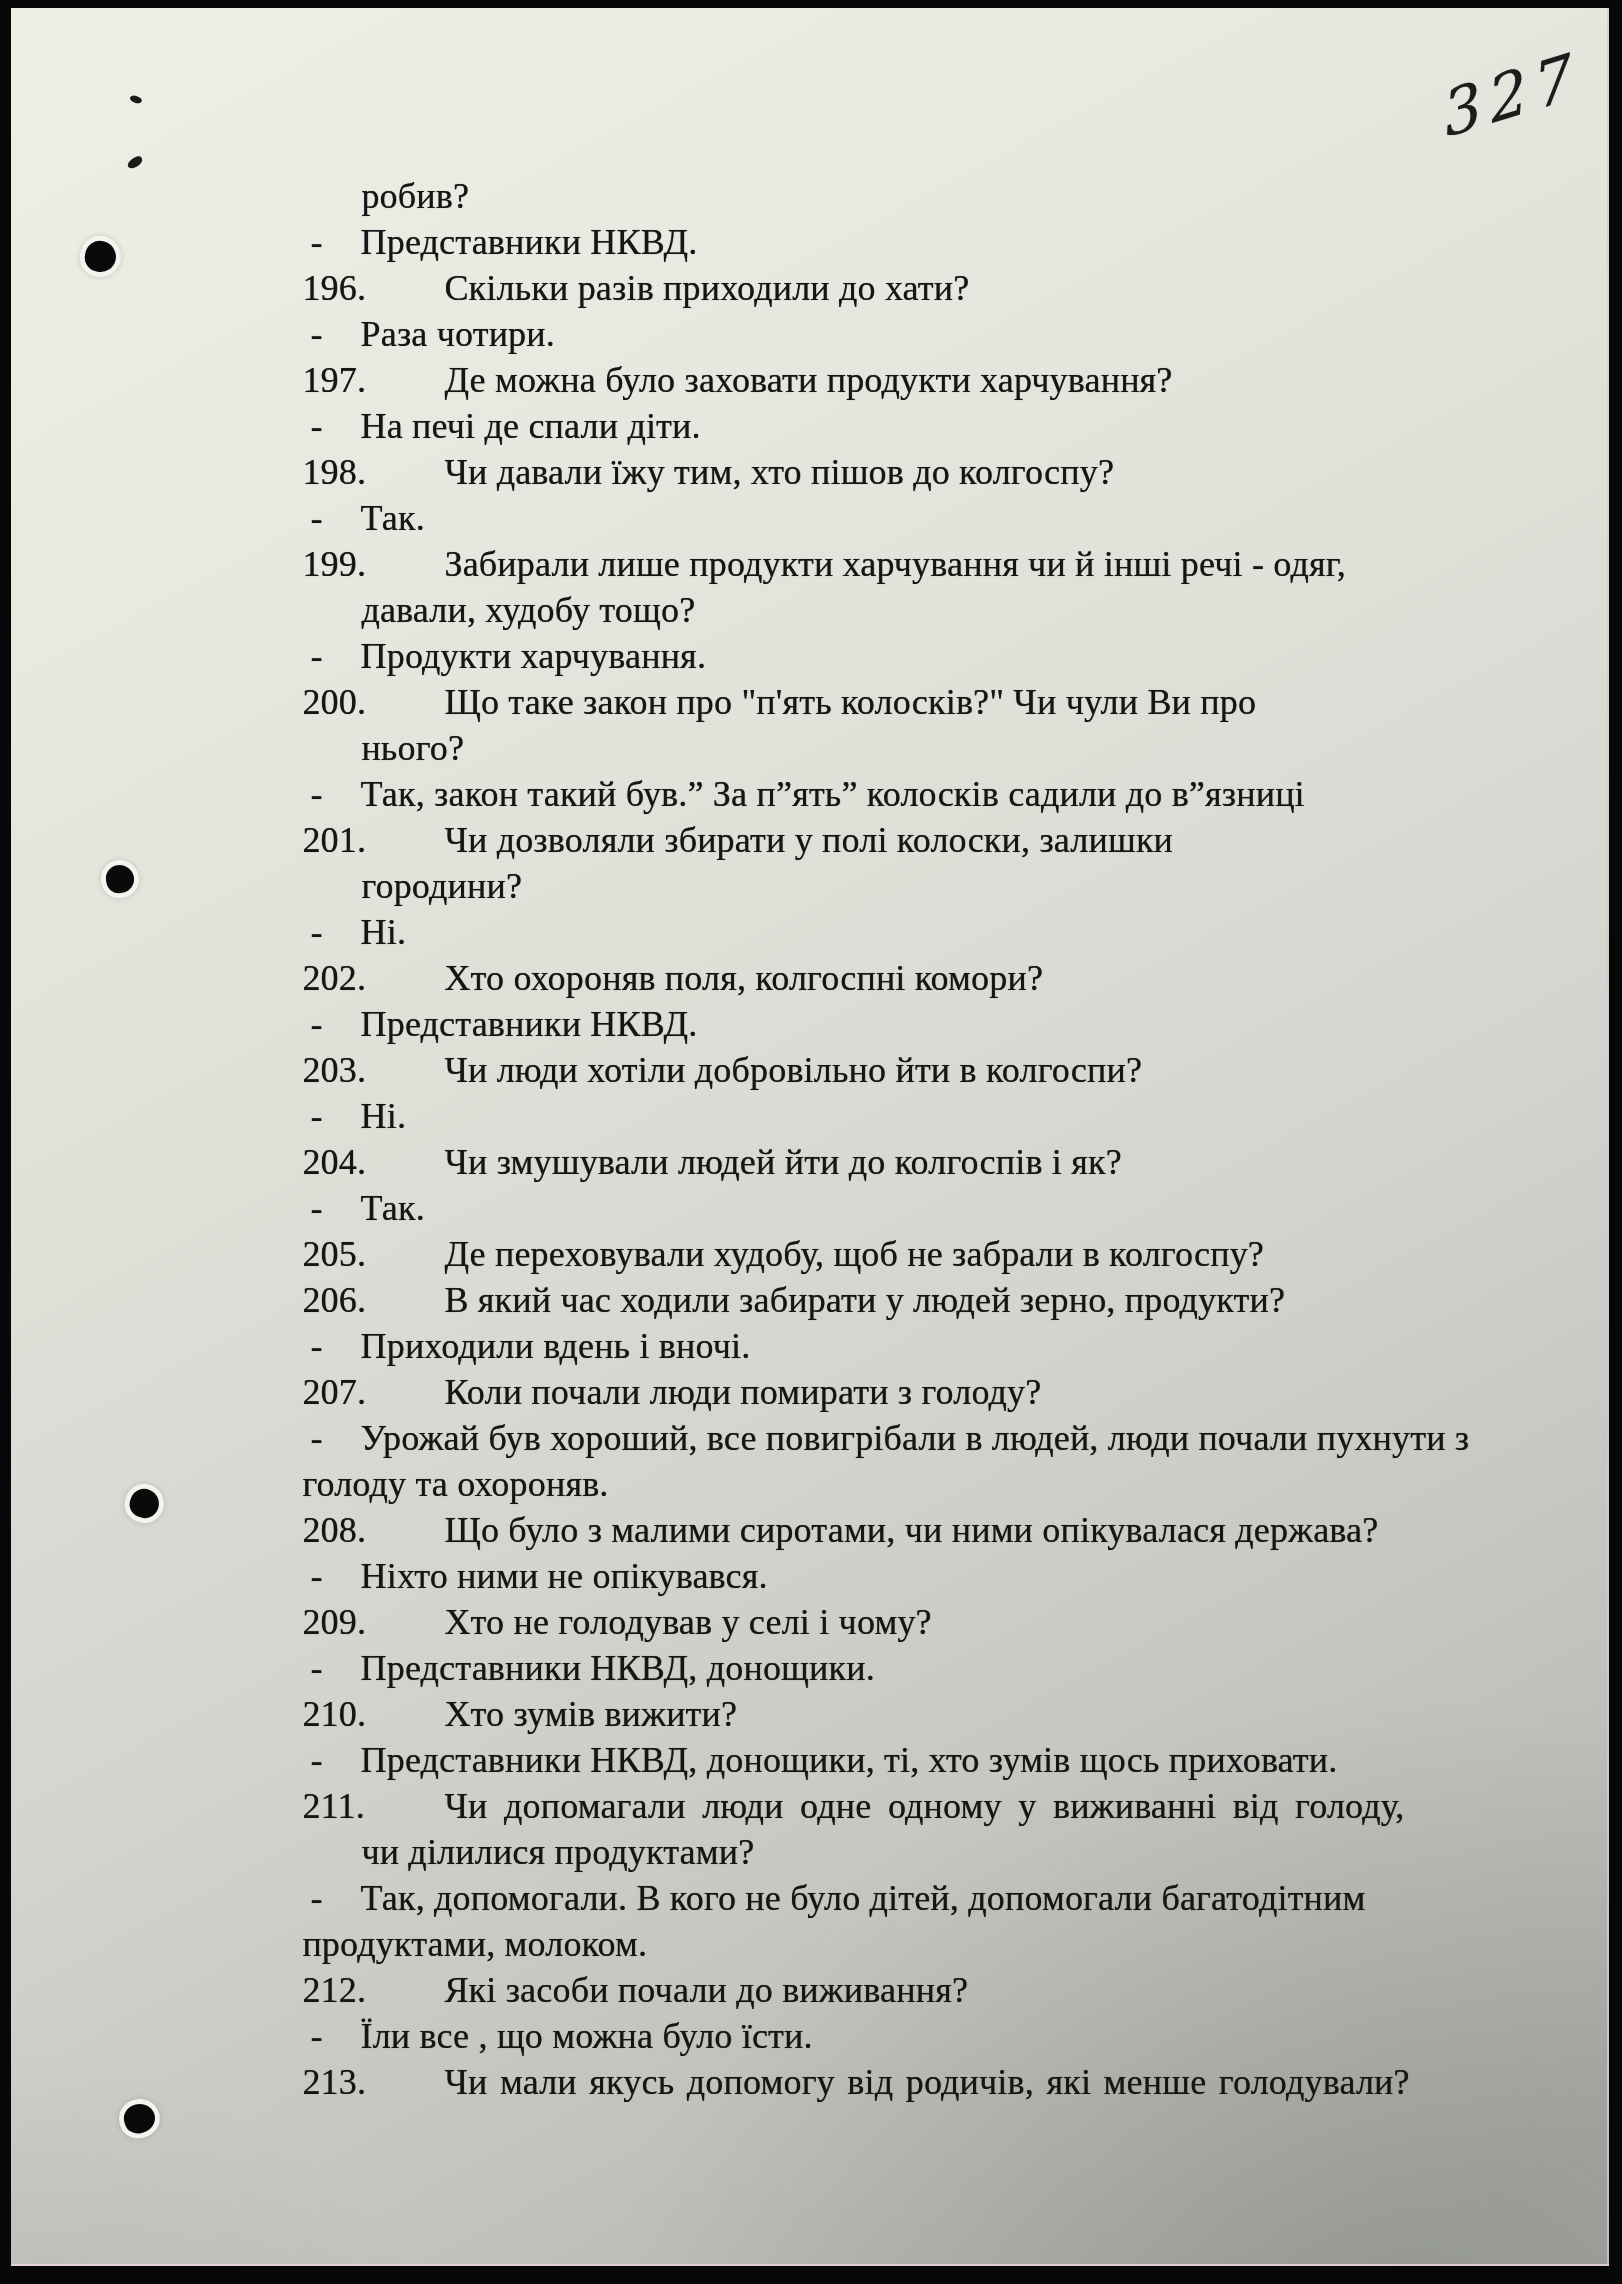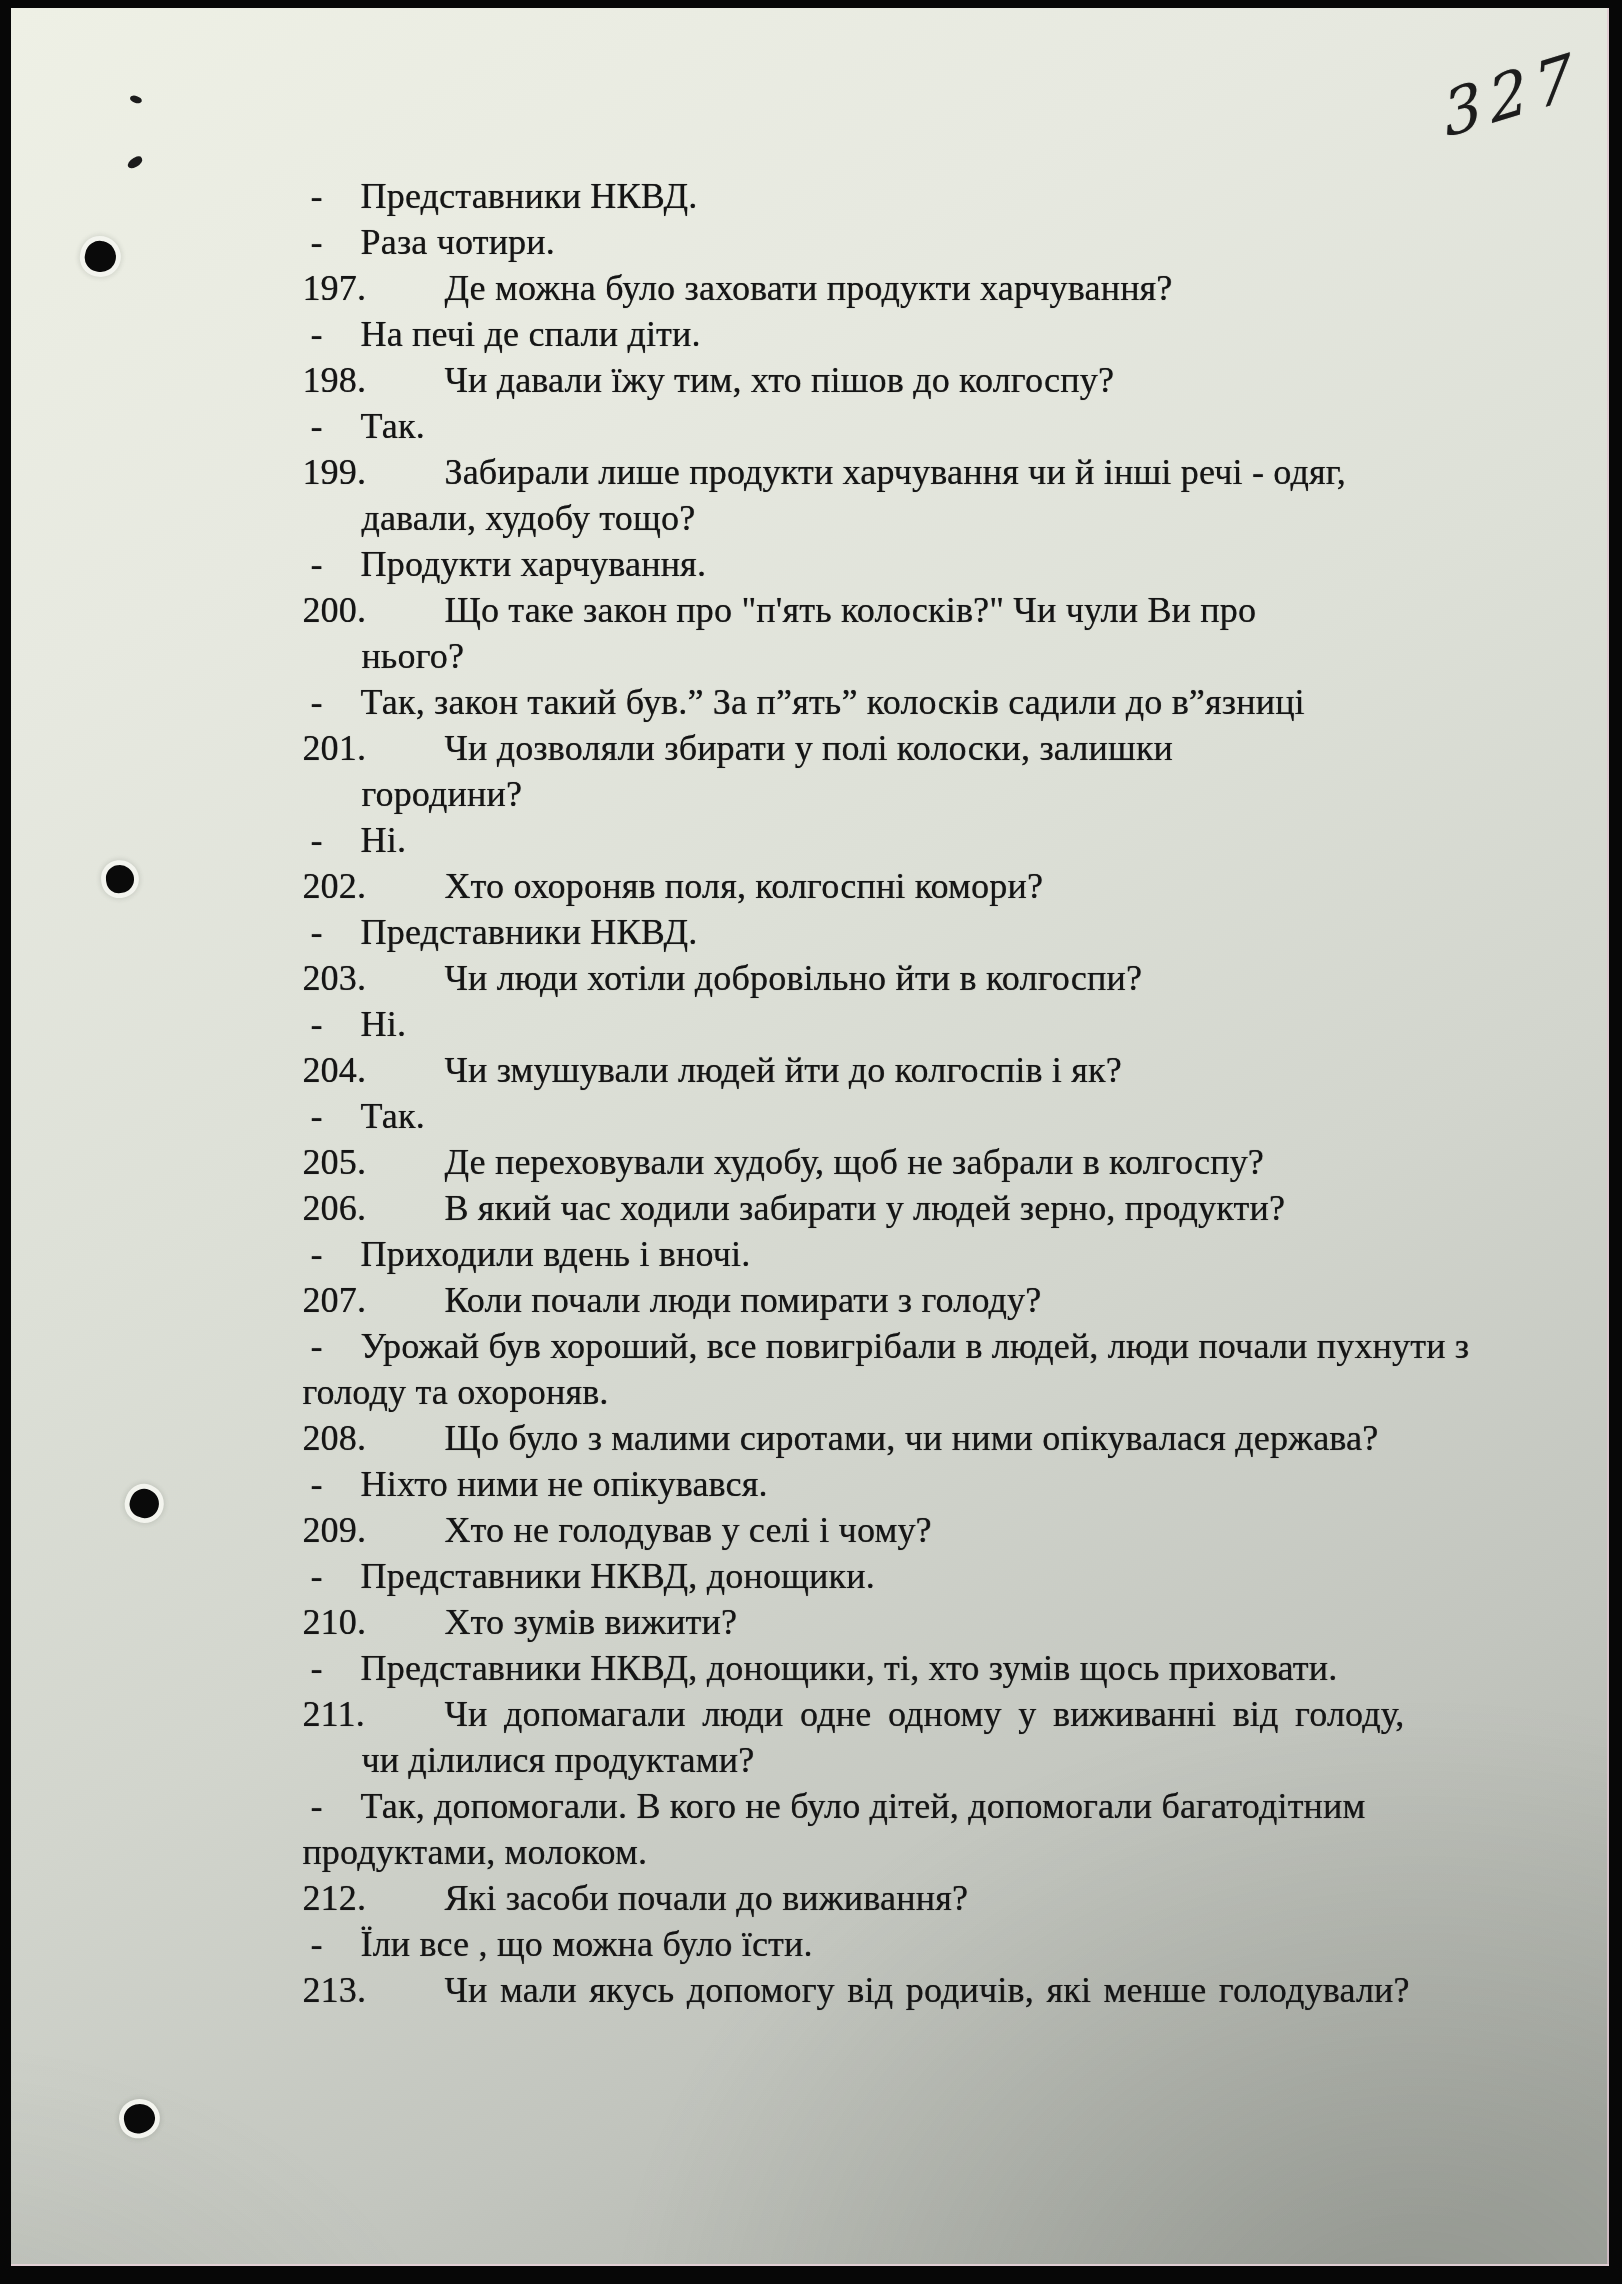--- a/index.html
+++ b/index.html
@@ -56,21 +56,23 @@
   .speck.s2{left:116px;top:150px;width:15.5px;height:9px;transform:rotate(-28deg);border-radius:60% 40% 55% 45%;}
 </style>
 </head>
 <body>
 
 <div class="paper">
   <div class="speck s1"></div>
   <div class="speck s2"></div>
   <div class="pagenum">327</div>
   <div class="textblock">
+      <div class="line cont"><span class="txt">робив?</span></div>
       <div class="line a"><span class="dash">-</span><span class="txt">Представники НКВД.</span></div>
+      <div class="line q"><span class="num">196.</span><span class="txt">Скільки разів приходили до хати?</span></div>
       <div class="line a"><span class="dash">-</span><span class="txt">Раза чотири.</span></div>
       <div class="line q"><span class="num">197.</span><span class="txt">Де можна було заховати продукти харчування?</span></div>
       <div class="line a"><span class="dash">-</span><span class="txt">На печі де спали діти.</span></div>
       <div class="line q"><span class="num">198.</span><span class="txt">Чи давали їжу тим, хто пішов до колгоспу?</span></div>
       <div class="line a"><span class="dash">-</span><span class="txt">Так.</span></div>
       <div class="line q"><span class="num">199.</span><span class="txt">Забирали лише продукти харчування чи й інші речі - одяг,</span></div>
       <div class="line cont"><span class="txt">давали, худобу тощо?</span></div>
       <div class="line a"><span class="dash">-</span><span class="txt">Продукти харчування.</span></div>
       <div class="line q"><span class="num">200.</span><span class="txt">Що таке закон про "п'ять колосків?" Чи чули Ви про</span></div>
       <div class="line cont"><span class="txt">нього?</span></div>

